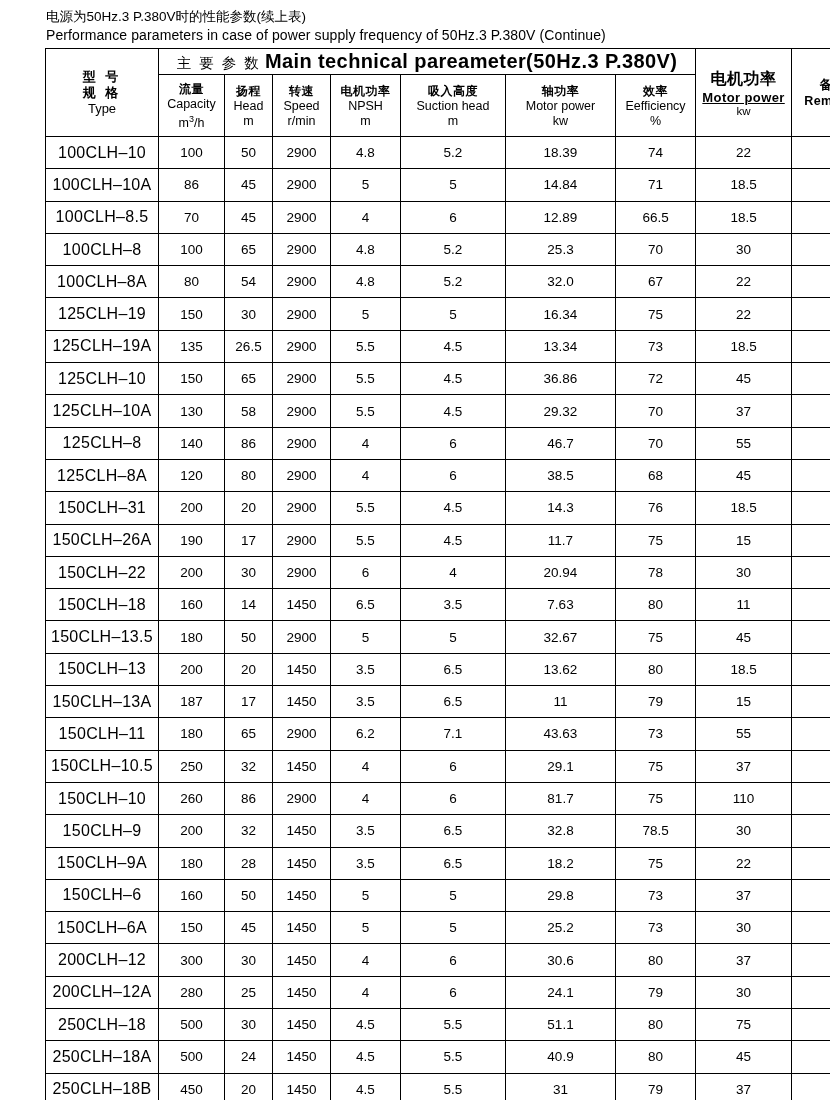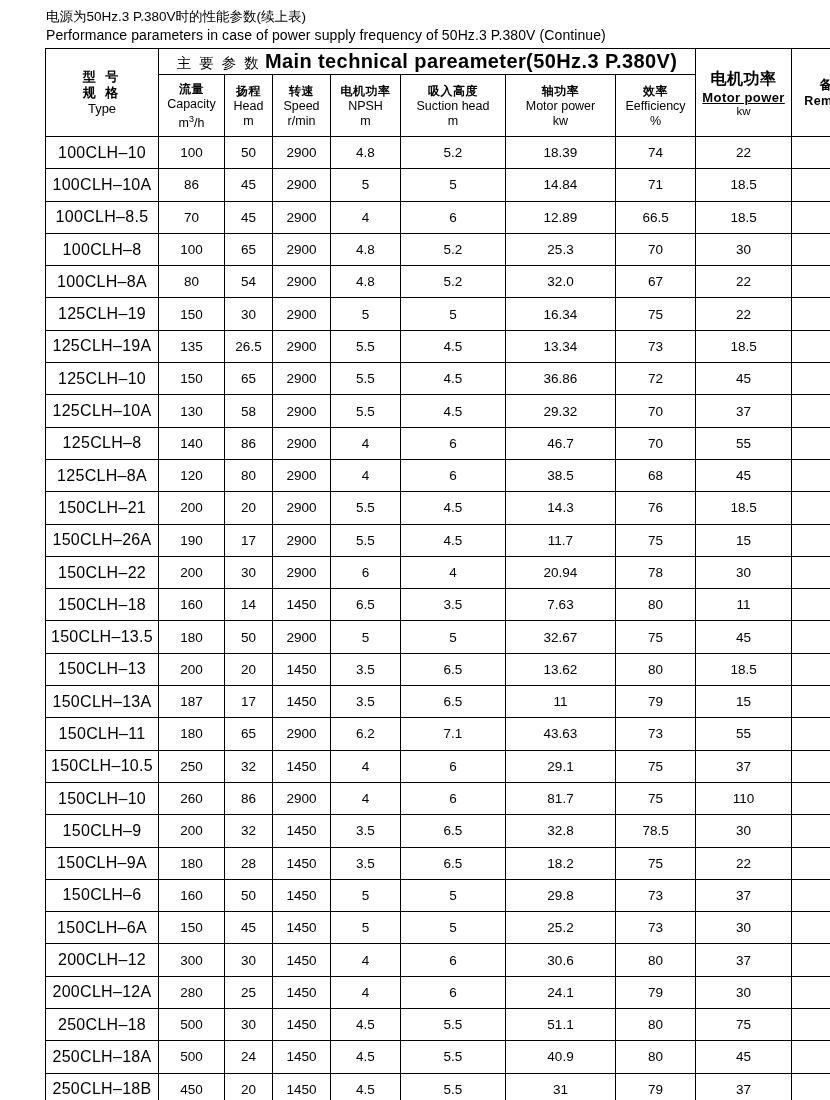--- a/index.html
+++ b/index.html
@@ -342,21 +342,21 @@
           <td>80</td>
           <td>2900</td>
           <td>4</td>
           <td>6</td>
           <td>38.5</td>
           <td>68</td>
           <td>45</td>
           <td></td>
         </tr>
         <tr>
-          <td class="model">150CLH–21</td>
+          <td class="model">150CLH–31</td>
           <td>200</td>
           <td>20</td>
           <td>2900</td>
           <td>5.5</td>
           <td>4.5</td>
           <td>14.3</td>
           <td>76</td>
           <td>18.5</td>
           <td></td>
         </tr>

